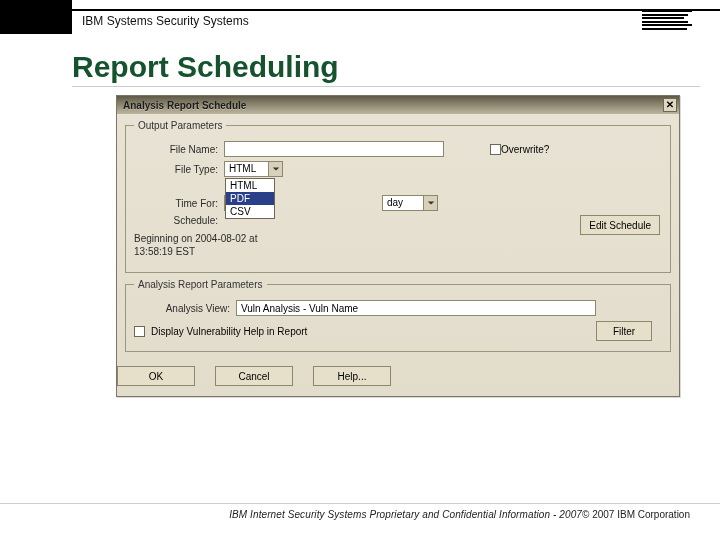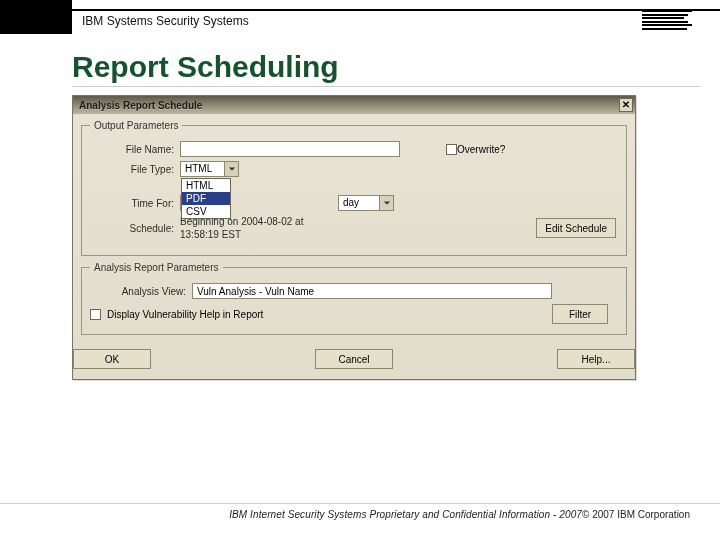--- a/index.html
+++ b/index.html
@@ -70,20 +70,21 @@
     padding-bottom: 2px;
   }
 
   
   .dialog {
     width: 564px;
     background: linear-gradient(#e8e3d4, #e2dccb);
     border: 1px solid #7a7564;
     box-shadow: 1px 1px 0 rgba(0,0,0,.15);
     font-size: 10px;
+    margin-left: 44px;
   }
   .titlebar {
     display: flex;
     align-items: center;
     justify-content: space-between;
     height: 18px;
     padding: 0 2px 0 6px;
     background: linear-gradient(#5f5a47, #bdb69f);
     color: #fff;
     font-weight: bold;
@@ -214,21 +215,21 @@
     height: 16px;
     border: 1px solid #8d8770;
     background: #fff;
     padding: 1px 4px;
     font-size: 10px;
     display:flex; align-items:center;
   }
 
   .dlg-actions {
     display: flex;
-    justify-content: space-between;
+    justify-content: flex-start;
     gap: 20px;
     padding: 8px 0 10px 0;
   }
 
   .right-area {
     position: absolute;
     right: 10px;
     display: flex;
     gap: 6px;
   }
@@ -321,21 +322,21 @@
         <span class="dropdown">
           <span class="dd-text" style="min-width:40px;">day</span>
           <span class="dd-btn">
             <svg viewBox="0 0 10 10">
                 <path d="M1 3 L5 7 L9 3 Z" fill="#333"></path>
               </svg>
           </span>
         </span>
       </div>
 
-      <div class="row" style="align-items:center;">
+      <div class="row" style="align-items:flex-start;flex-direction:column;">
         <span class="lbl">Schedule:</span>
         <span class="sched-text">
           <span>Beginning on 2004-08-02 at</span><br>
           <span>13:58:19 EST</span>
         </span>
         <span class="right-area" style="top:auto; right:10px; position:absolute;">
           <span class="btn">Edit Schedule</span>
         </span>
       </div>
     </fieldset>

